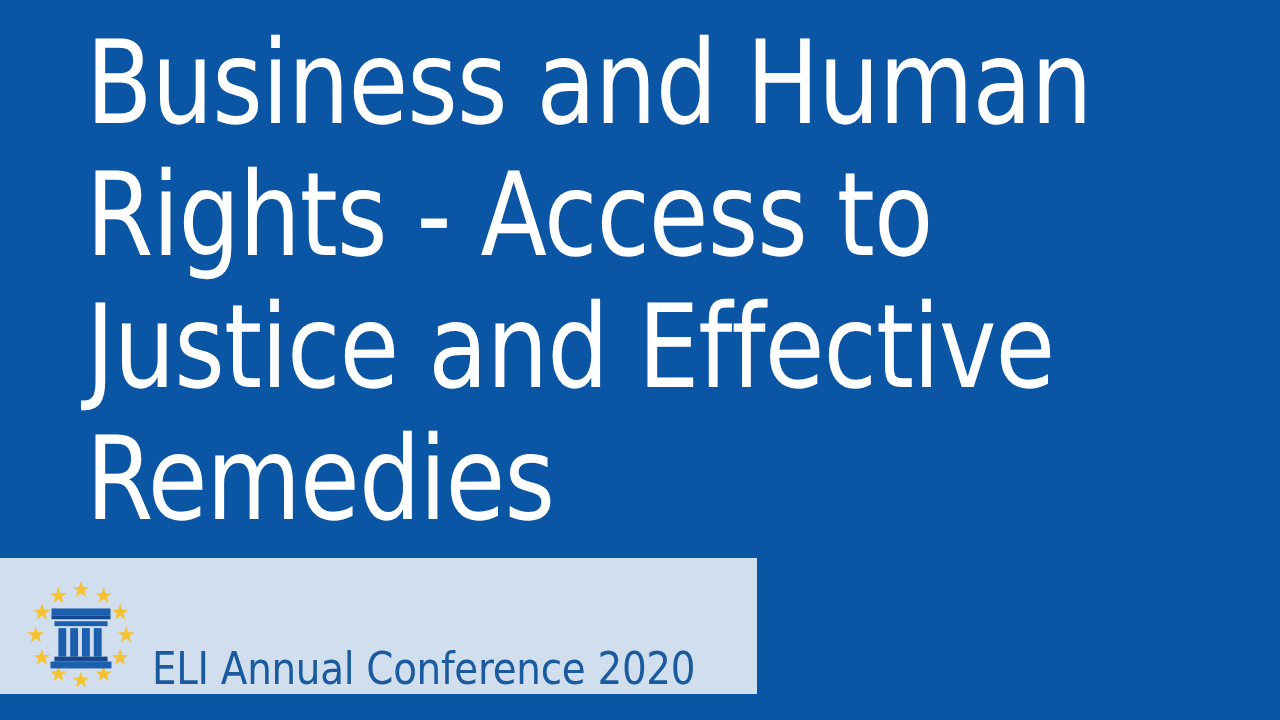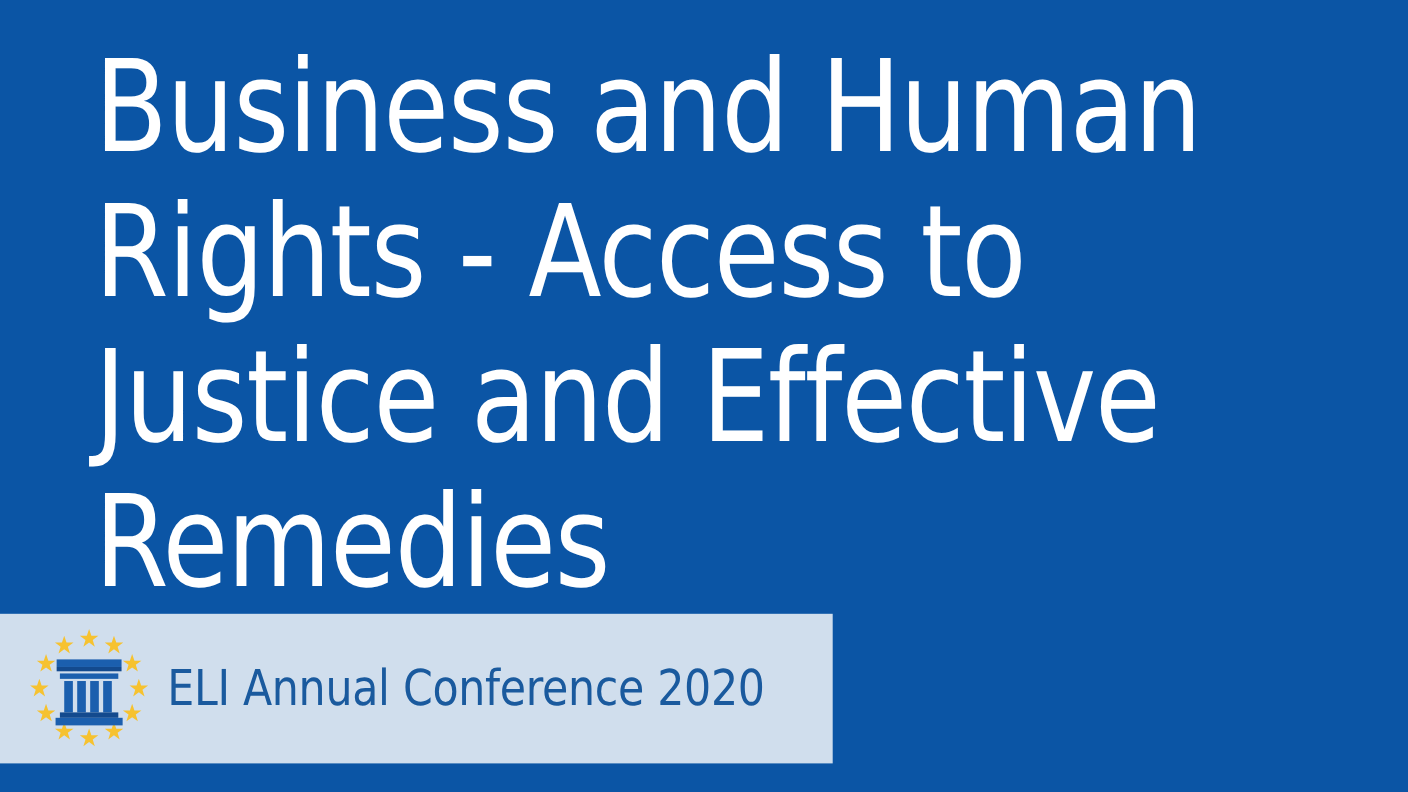--- a/index.html
+++ b/index.html
@@ -20,21 +20,20 @@
     background: #0b55a5;
     overflow: hidden;
   }
 
   
   #title-block {
     position: absolute;
     left: 86px;
     top: 18px;
     width: 1050px;
-    margin-top: 14px;
   }
 
   .title-line {
     color: #ffffff;
     font-family: "DejaVu Sans Condensed", "Liberation Sans Narrow", "Liberation Sans", sans-serif;
     font-size: 116px;
     line-height: 132px;
     font-weight: 400;
     letter-spacing: -1.0px;
     white-space: nowrap;
@@ -45,21 +44,21 @@
 
   
   #banner {
     position: absolute;
     left: 0px;
     top: 558px;
     width: 757px;
     height: 136px;
     background: #d0deed;
     display: flex;
-    align-items: center;
+    align-items: flex-end;
     box-sizing: border-box;
     padding-left: 22px;
   }
 
   #logo {
     width: 118px;
     height: 118px;
     flex: 0 0 118px;
     display: block;
   }

